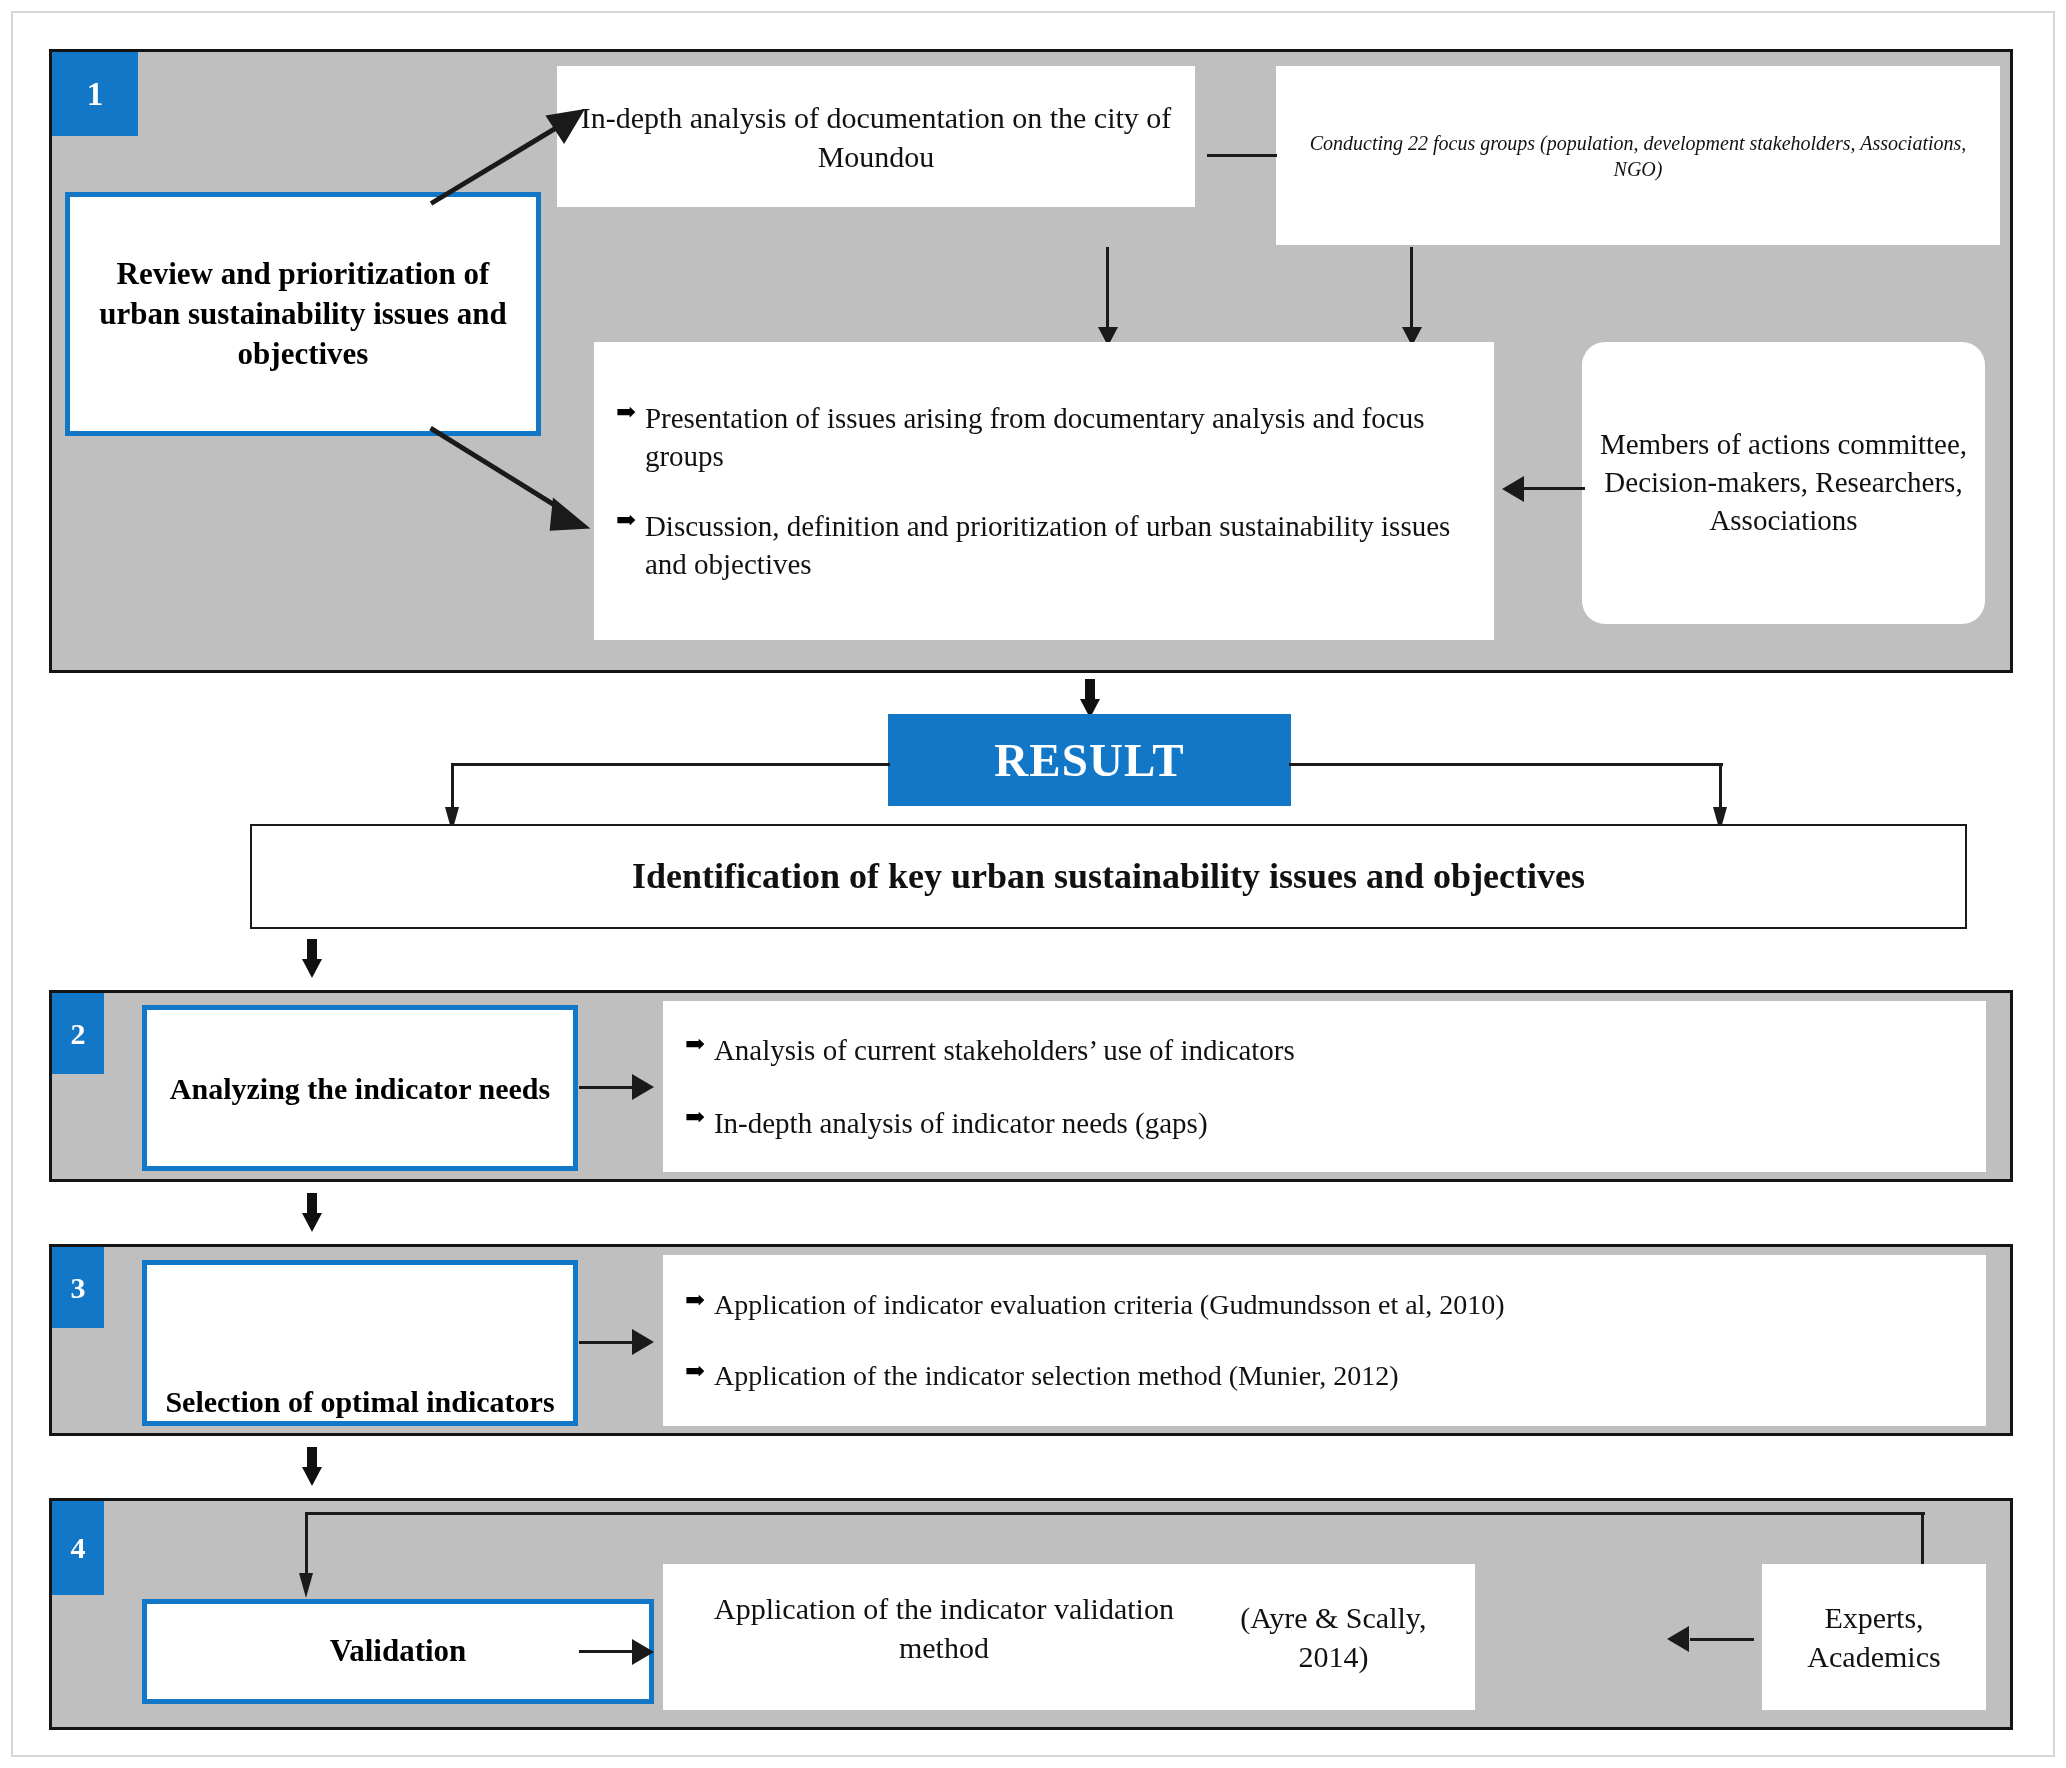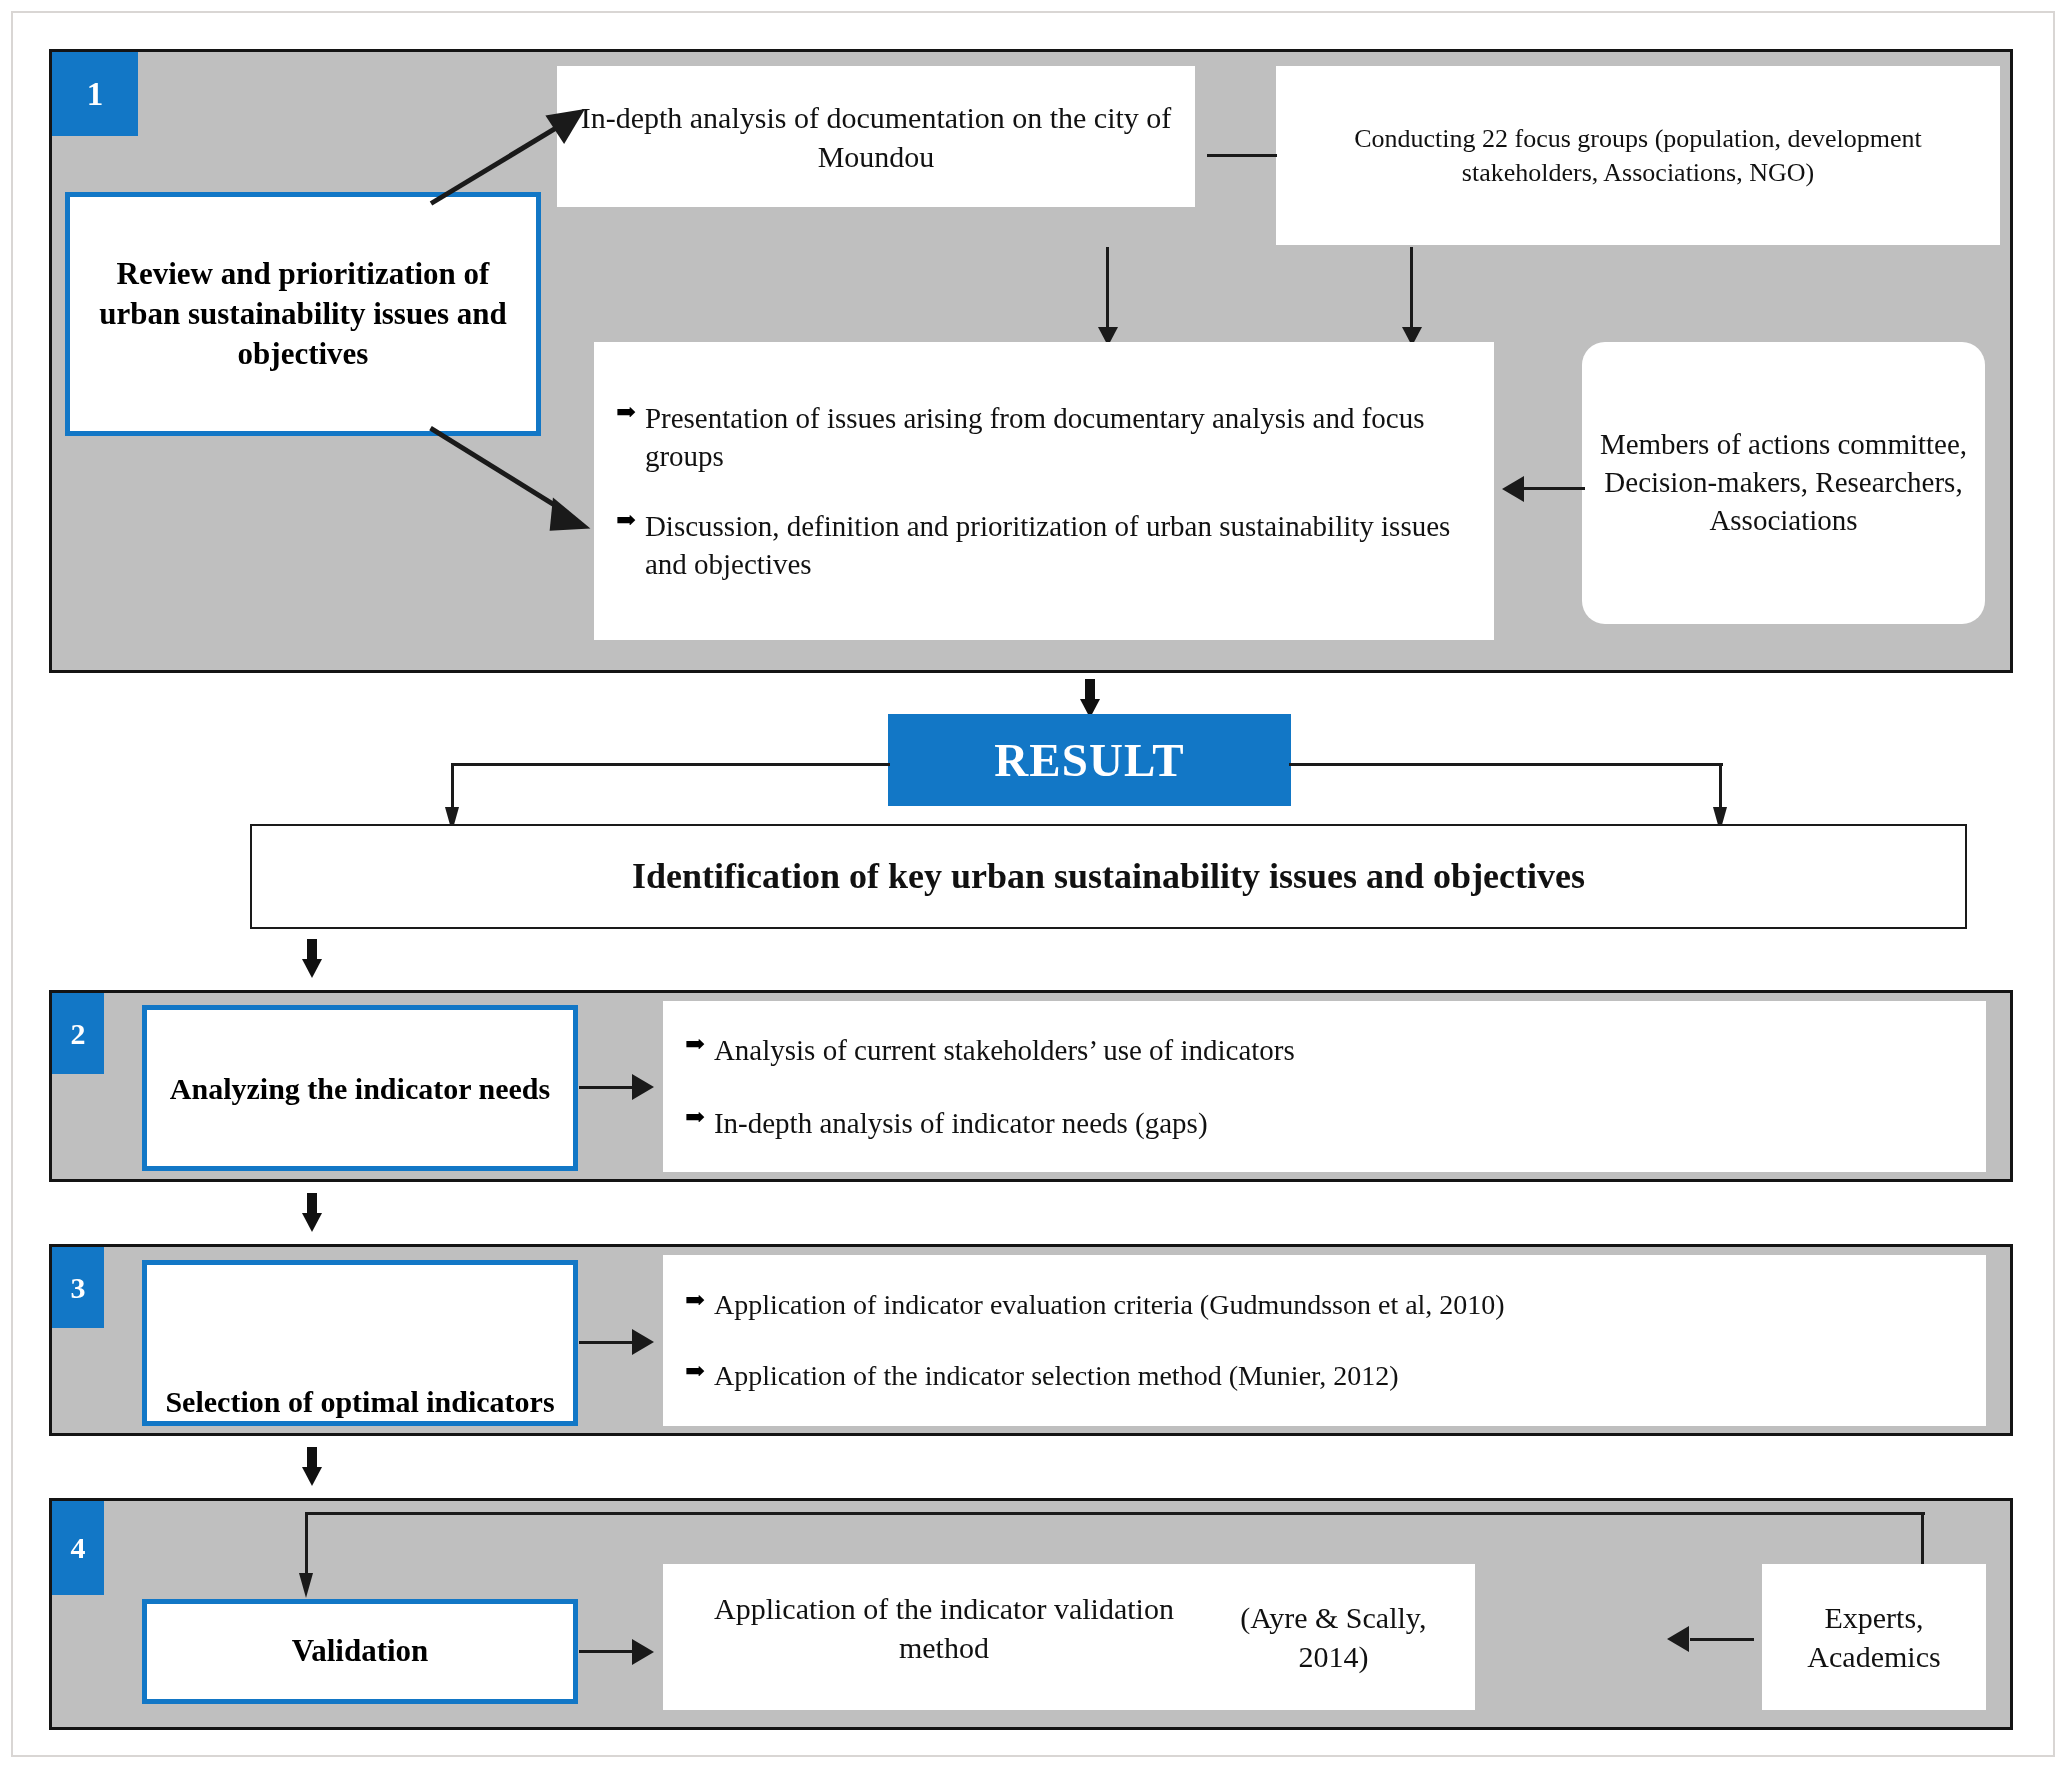--- a/index.html
+++ b/index.html
@@ -64,21 +64,21 @@
   <div class="badge" style="left:52px;top:52px;width:86px;height:84px;font-size:33px;">1</div>
 
   <div class="bluebox" style="left:65px;top:192px;width:476px;height:244px;font-size:31px;padding:0 14.4px;">
     <span>Review and prioritization of urban sustainability issues and objectives</span>
   </div>
 
   <div class="wbox" style="left:557px;top:66px;width:638px;height:141px;font-size:30px;padding:0 22px;">
     <span>In-depth analysis of documentation on the city of Moundou</span>
   </div>
 
-  <div class="wbox" style="left:1276px;top:66px;width:724px;height:179px;font-size:26px;padding:0 20px;">
+  <div class="wbox" style="left:1276px;top:66px;width:724px;height:179px;font-size:20px;padding:0 20px;font-style:italic;">
     <span>Conducting 22 focus groups (population, development stakeholders, Associations, NGO)</span>
   </div>
 
   <div class="hline" style="left:1207px;top:154px;width:70px;"></div>
 
   <div class="vline" style="left:1106px;top:247px;height:83px;"></div>
   <div class="tri-down" style="left:1098px;top:327px;"></div>
 
   <div class="vline" style="left:1410px;top:247px;height:83px;"></div>
   <div class="tri-down" style="left:1402px;top:327px;"></div>
@@ -190,21 +190,21 @@
   </div>
 
   <div class="band" style="left:49px;top:1498px;width:1964px;height:232px;"></div>
   <div class="badge" style="left:52px;top:1501px;width:52px;height:94px;font-size:30px;">4</div>
 
   <div class="vline" style="left:1921px;top:1512px;height:80px;"></div>
   <div class="hline" style="left:305px;top:1512px;width:1620px;"></div>
   <div class="vline" style="left:305px;top:1512px;height:65px;"></div>
   <div class="tri-thin-down" style="left:299px;top:1573px;"></div>
 
-  <div class="bluebox" style="left:142px;top:1599px;width:436px;height:105px;font-size:31px;padding:0 11px;">
+  <div class="bluebox" style="left:142px;top:1599px;width:512px;height:105px;font-size:31px;padding:0 11px;">
     <span>Validation</span>
   </div>
 
   <div class="hline" style="left:579px;top:1650px;width:58px;"></div>
   <div class="tri-right" style="left:632px;top:1639px;"></div>
 
   <div class="wbox" style="left:663px;top:1564px;width:812px;height:146px;font-size:30px;
               padding:0 16.6px;">
     <span style="display:block;margin-bottom:19px;">Application of the indicator validation method</span>
     <span style="display:block;">(Ayre &amp; Scally, 2014)</span>

